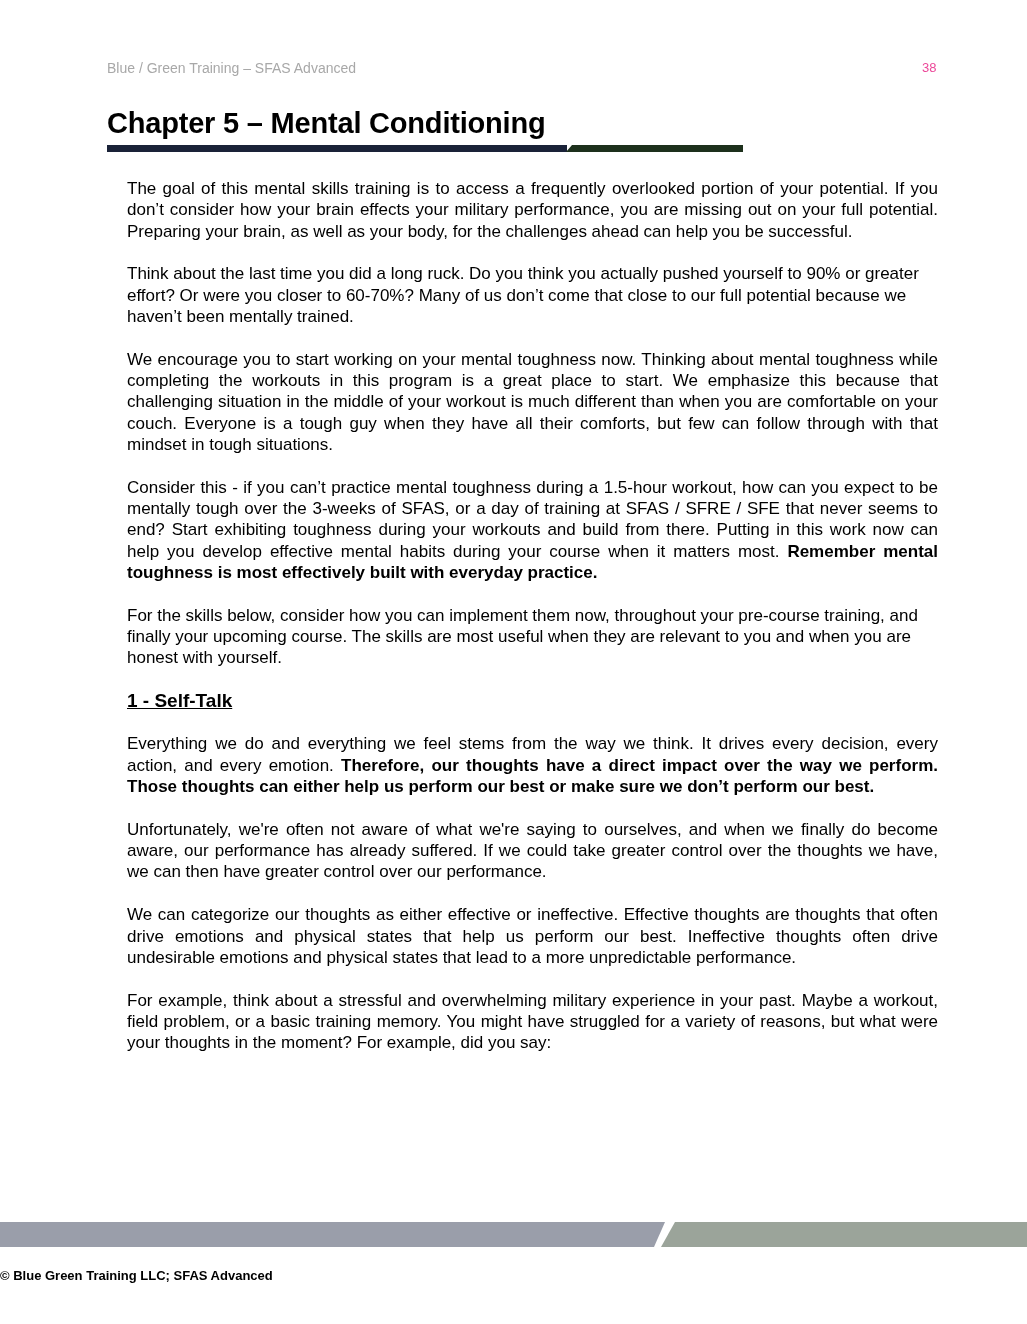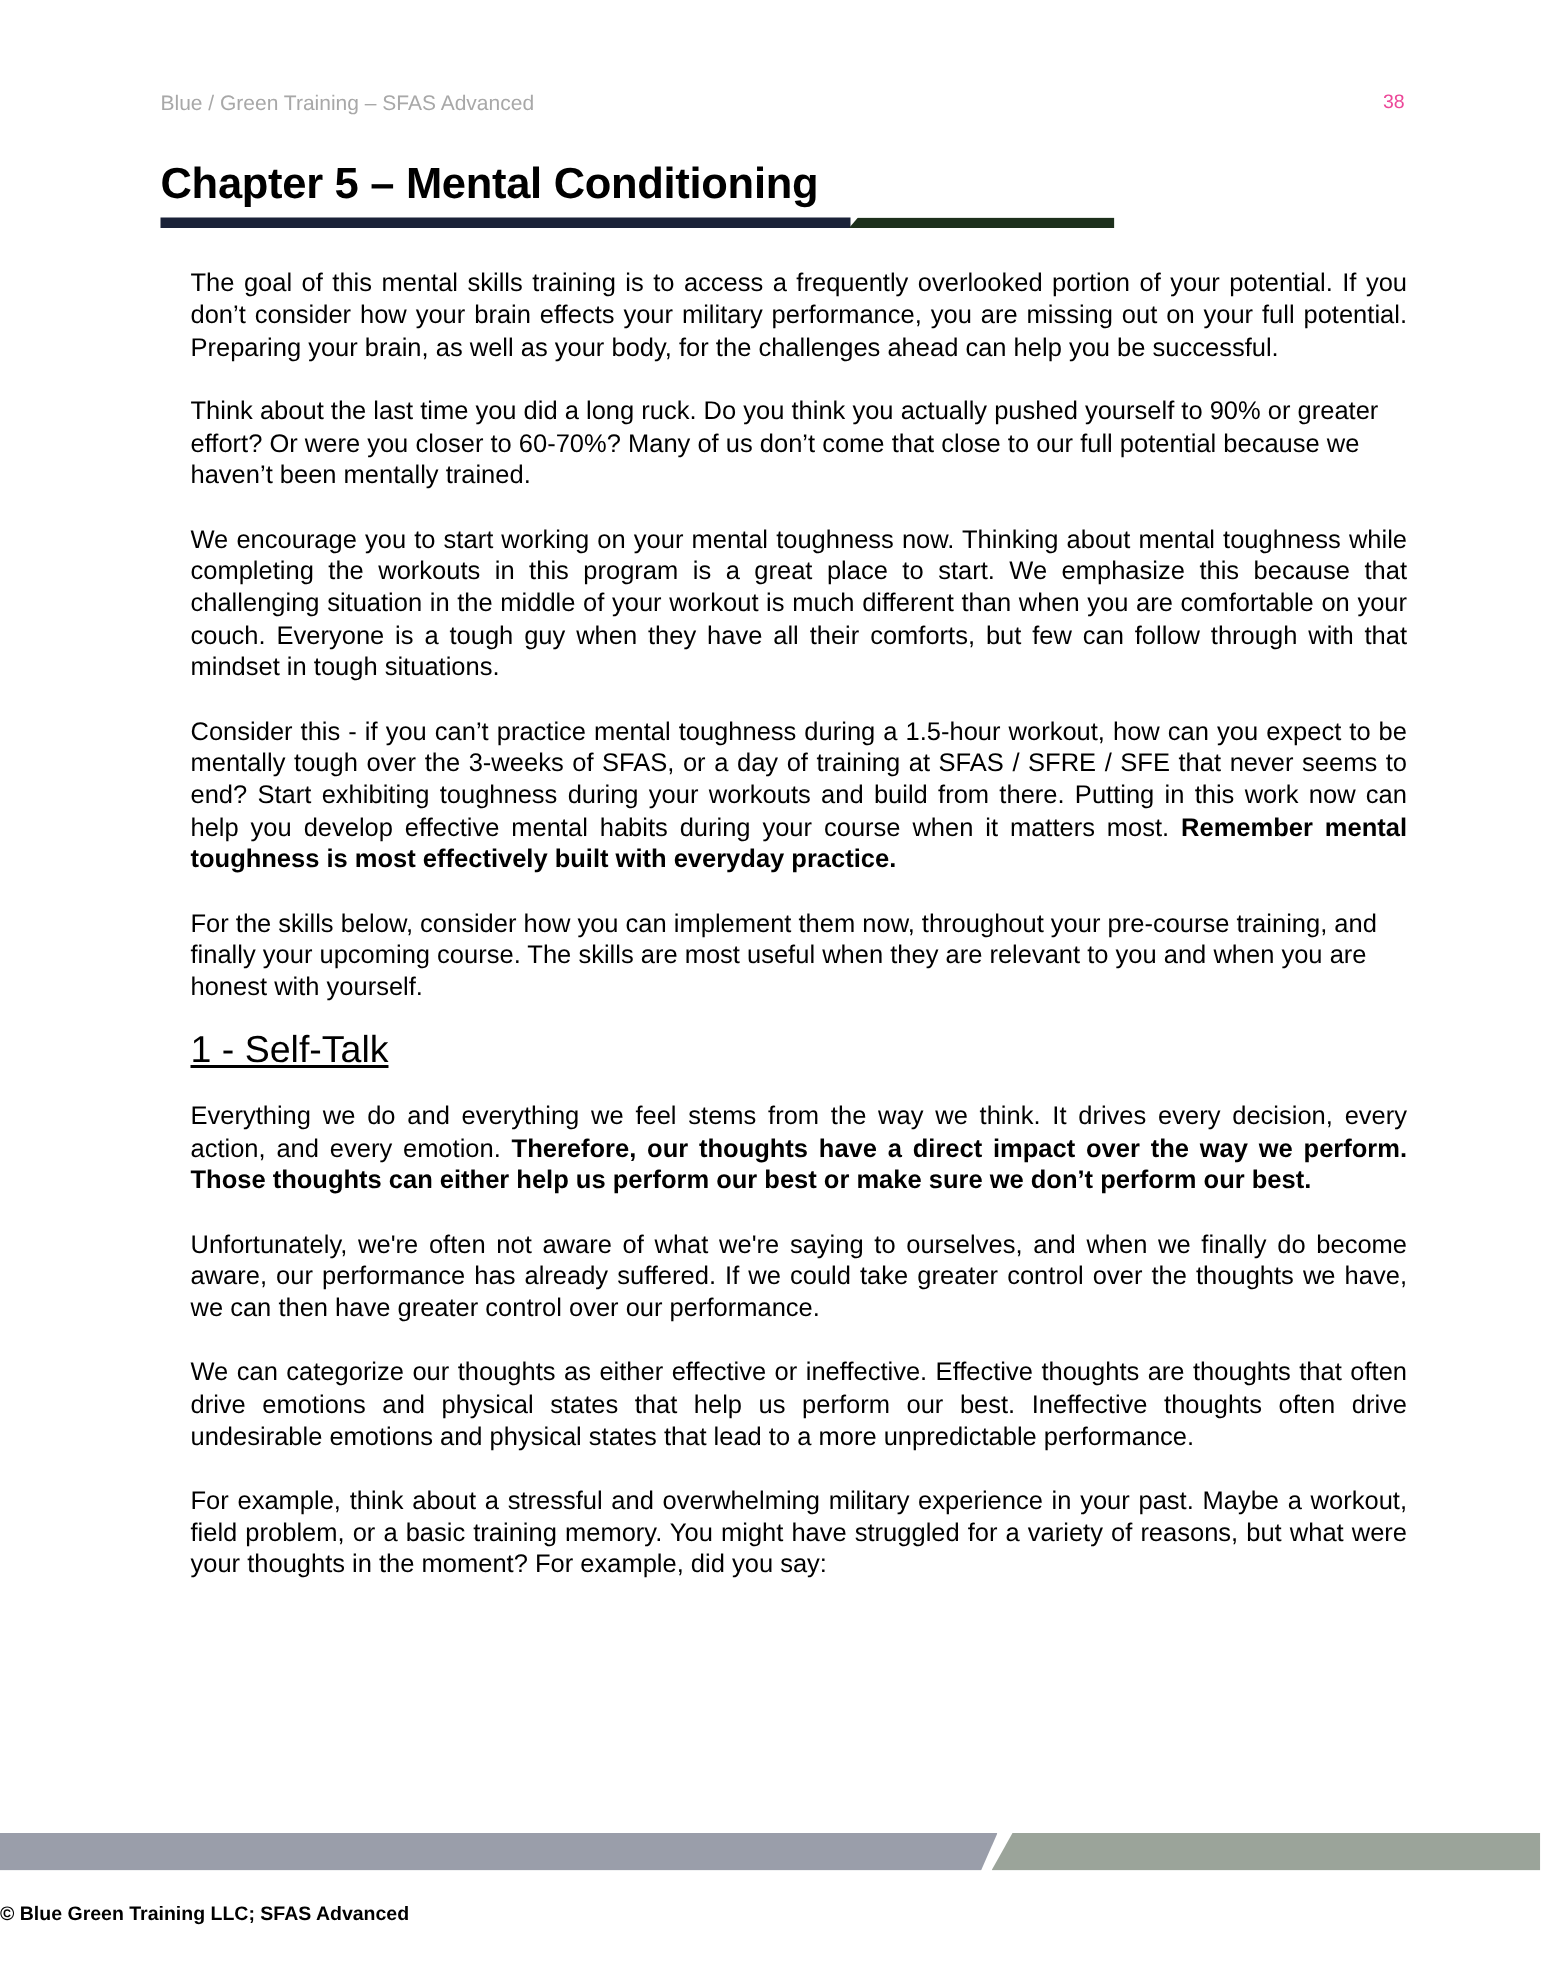--- a/index.html
+++ b/index.html
@@ -8,21 +8,21 @@
   .hdr-left { position:absolute; left:107px; top:60px; font-size:14px; color:#a8a8a8; }
   .hdr-right { position:absolute; left:922px; top:60px; font-size:13px; color:#ec4899; }
   .title { position:absolute; left:107px; top:107px; font-size:29px; font-weight:bold; margin:0; letter-spacing:-0.2px;text-align:right; }
   .rule { position:absolute; top:145px; height:7px; }
   .rule-blue { left:107px; width:460px; background:#1a2238; }
   .rule-green { left:566px; width:177px; background:#1d301c; clip-path:polygon(6px 0,100% 0,100% 100%,0 100%); }
   .content { position:absolute; left:107px; top:178px; width:811px; font-size:17px; line-height:21.3px;margin-left:20px; }
   .content p { margin:0 0 21.5px 0; text-align:justify; }
   .content p.last { text-align:left; }
   .content b { font-weight:bold; }
-  .sec { font-weight:normal; text-decoration:underline; font-size:25px; margin:0 0 22px 0; }
+  .sec { font-weight:bold; text-decoration:underline; font-size:19px; margin:0 0 22px 0; }
   ul.bul { margin:-21px 0 0 0; padding:0 0 0 60px; list-style:none; }
   ul.bul li { position:relative; line-height:24.5px; }
   ul.bul li::before { content:"\2022"; position:absolute; left:-30px; }
   .band-l { position:absolute; left:0; top:1222px; width:665px; height:25px; background:#9a9eaa; clip-path:polygon(0 0,100% 0,calc(100% - 11px) 100%,0 100%); }
   .band-r { position:absolute; left:661px; top:1222px; width:366px; height:25px; background:#9ba49a; clip-path:polygon(14px 0,100% 0,100% 100%,0 100%); }
   .footer { position:absolute; left:0; width:994px; top:1268px; text-align:left; font-size:13px; font-weight:bold; }
 </style>
 </head>
 <body>
 

